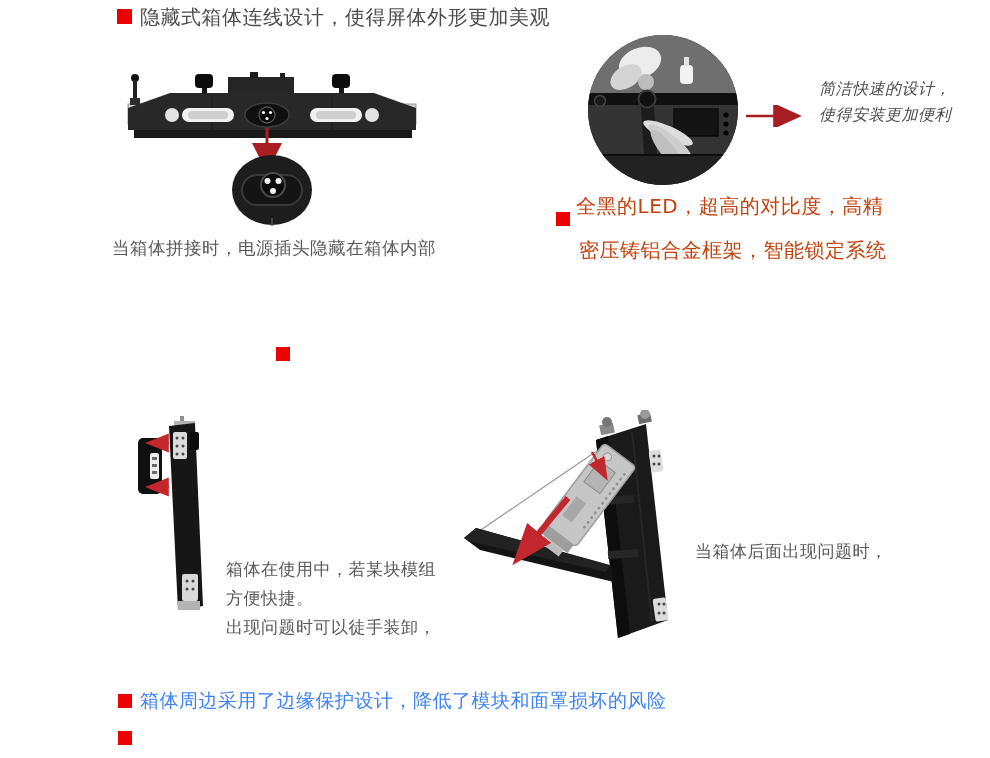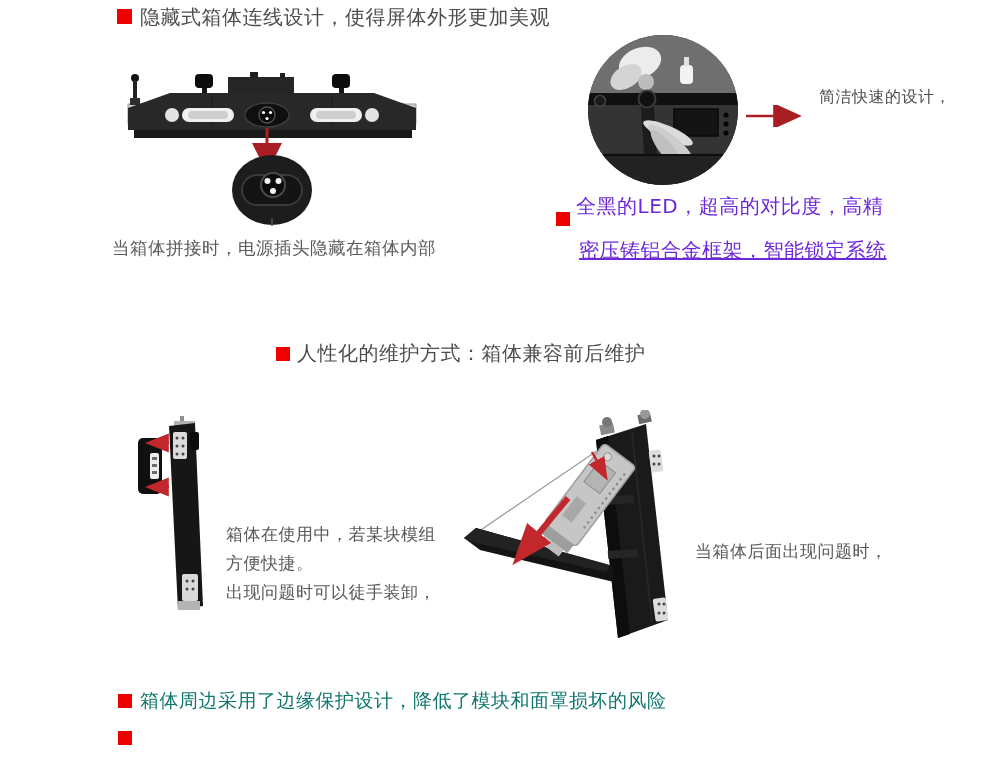--- a/index.html
+++ b/index.html
@@ -6,25 +6,25 @@
   body{
     width:990px;height:758px;background:#ffffff;position:relative;overflow:hidden;
     font-family:"DejaVu Sans","Liberation Sans",sans-serif;
     -webkit-font-smoothing:antialiased;
   }
   .abs{position:absolute;}
   .bullet{position:absolute;width:14px;height:14px;background:#ee0000;}
   .title{position:absolute;font-size:20px;color:#4d4d4d;line-height:26px;white-space:nowrap;letter-spacing:0.5px;}
   .caption{position:absolute;font-size:17px;color:#5a5858;letter-spacing:0.5px;}
   .caption .ln{display:block;}
-  .led-feature{position:absolute;font-size:20px;color:#6d28d9;line-height:44px;letter-spacing:0.5px;white-space:nowrap;}
+  .led-feature{position:absolute;font-size:20px;color:#c2410c;line-height:44px;letter-spacing:0.5px;white-space:nowrap;}
   .led-feature .ln{display:block;}
   .callout{position:absolute;font-size:16px;color:#4d4d4d;line-height:26px;letter-spacing:0.5px;white-space:nowrap;}
   .callout .ln{display:block;}
-  .footer-line{position:absolute;font-size:19px;color:#0f766e;line-height:24px;white-space:nowrap;letter-spacing:0.5px;}
+  .footer-line{position:absolute;font-size:19px;color:#3b82f6;line-height:24px;white-space:nowrap;letter-spacing:0.5px;}
   svg{display:block;}
 </style>
 </head>
 <body>
 
 <div class="abs" style="left:0;top:0;width:990px;height:580px;">
 
   <span class="bullet" style="left:117px;top:9px;width:15px;height:15px;"></span>
   <div class="title" style="left:140px;top:4px;">隐藏式箱体连线设计，使得屏体外形更加美观</div>
 
@@ -126,32 +126,32 @@
 
   <svg class="abs" style="left:744px;top:105px;" width="68" height="22" viewBox="0 0 68 22">
     <defs>
       <marker id="m-right" orient="auto" markerWidth="11" markerHeight="12" refX="8" refY="5" markerUnits="strokeWidth">
         <path d="M0,0 L11,5 L0,10 Z" fill="#a81e23"></path>
       </marker>
     </defs>
     <line x1="2" y1="11" x2="50" y2="11" stroke="#a81e23" stroke-width="2.6" marker-end="url(#m-right)"></line>
   </svg>
 
-  <div class="callout" style="left:819px;top:84px;">
+  <div class="callout" style="left:819px;top:76px;font-style:italic;">
     <span class="ln">简洁快速的设计，</span>
+    <span class="ln">使得安装更加便利</span>
   </div>
 
   <span class="bullet" style="left:556px;top:212px;"></span>
   <div class="led-feature" style="left:576px;top:184px;">
     <span class="ln">全黑的LED，超高的对比度，高精</span>
-    <span class="ln" style="padding-left:3px;text-decoration:underline;">密压铸铝合金框架，智能锁定系统</span>
+    <span class="ln" style="padding-left:3px;">密压铸铝合金框架，智能锁定系统</span>
   </div>
 
   <span class="bullet" style="left:276px;top:347px;"></span>
-  <div class="title" style="left:297px;top:340px;">人性化的维护方式：箱体兼容前后维护</div>
 
   <svg class="abs" style="left:122px;top:416px;" width="110" height="205" viewBox="0 0 110 205">
     <defs>
       <marker id="m-left" orient="auto" markerWidth="10" markerHeight="10" refX="7" refY="4" markerUnits="strokeWidth">
         <path d="M0,0 L10,4 L0,8 Z" fill="#c1272d"></path>
       </marker>
     </defs>
 
     <g>
       <rect x="16" y="22" width="24" height="56" rx="5" fill="#101010"></rect>
@@ -178,21 +178,21 @@
         <circle cx="71" cy="165" r="1.5" fill="#444"></circle>
       <circle cx="65" cy="173" r="1.5" fill="#444"></circle>
         <circle cx="71" cy="173" r="1.5" fill="#444"></circle>
       <rect x="56" y="185" width="22" height="9" fill="#b3b3b3"></rect>
     </g>
 
     <line x1="47" y1="27" x2="30" y2="27" stroke="#c1272d" stroke-width="2.4" marker-end="url(#m-left)"></line>
     <line x1="47" y1="71" x2="30" y2="71" stroke="#c1272d" stroke-width="2.4" marker-end="url(#m-left)"></line>
   </svg>
 
-  <div class="caption" style="left:226px;top:520px;line-height:29px;">
+  <div class="caption" style="left:226px;top:555px;line-height:29px;">
     <span class="ln">箱体在使用中，若某块模组</span>
     <span class="ln">方便快捷。</span>
     <span class="ln">出现问题时可以徒手装卸，</span>
   </div>
 
   <svg class="abs" style="left:446px;top:410px;" width="250" height="235" viewBox="0 0 250 235">
     <defs>
       <marker id="m-big" orient="auto" markerWidth="7" markerHeight="7" refX="5" refY="2.6" markerUnits="strokeWidth">
         <path d="M0,0 L7,2.6 L0,5.2 Z" fill="#c1272d"></path>
       </marker>

